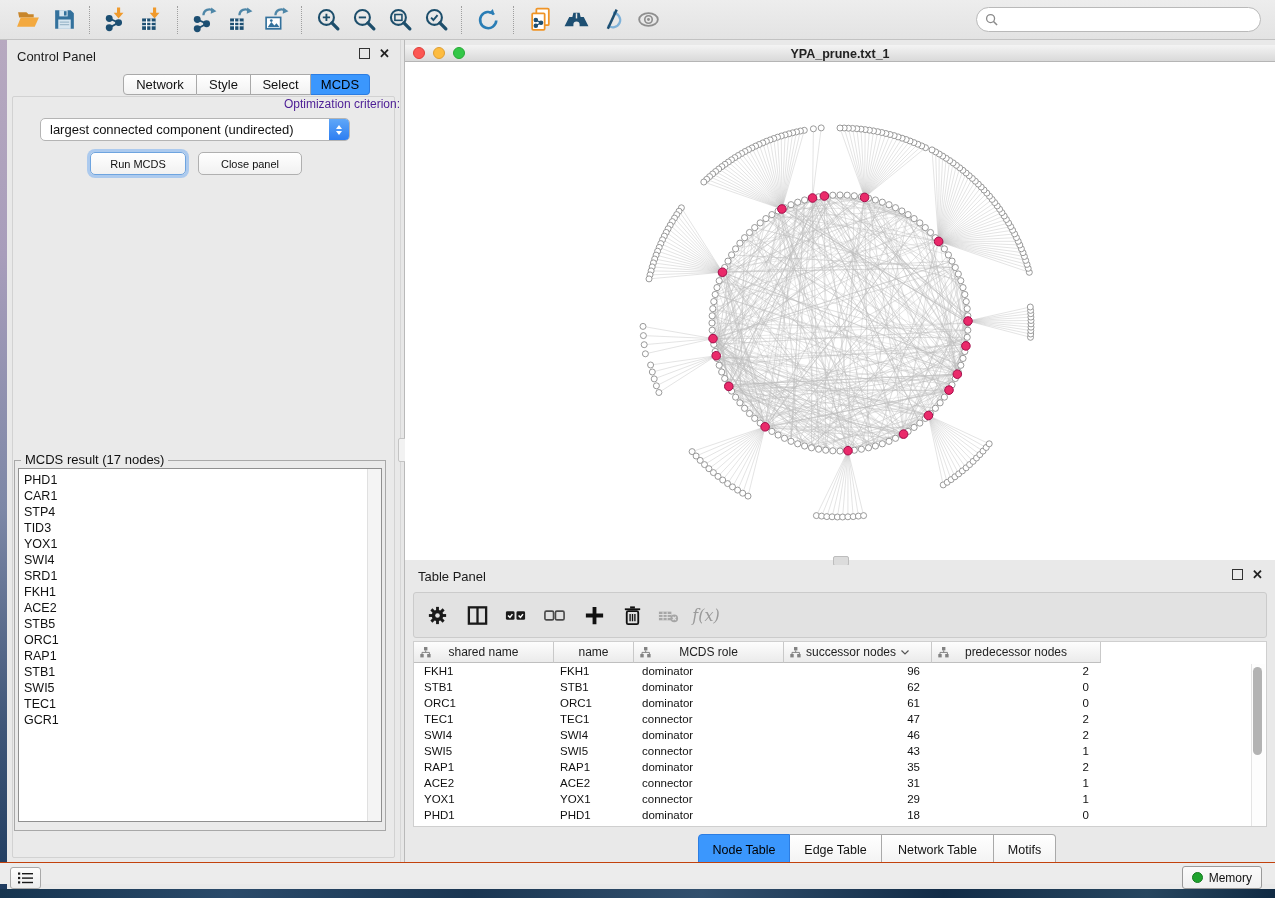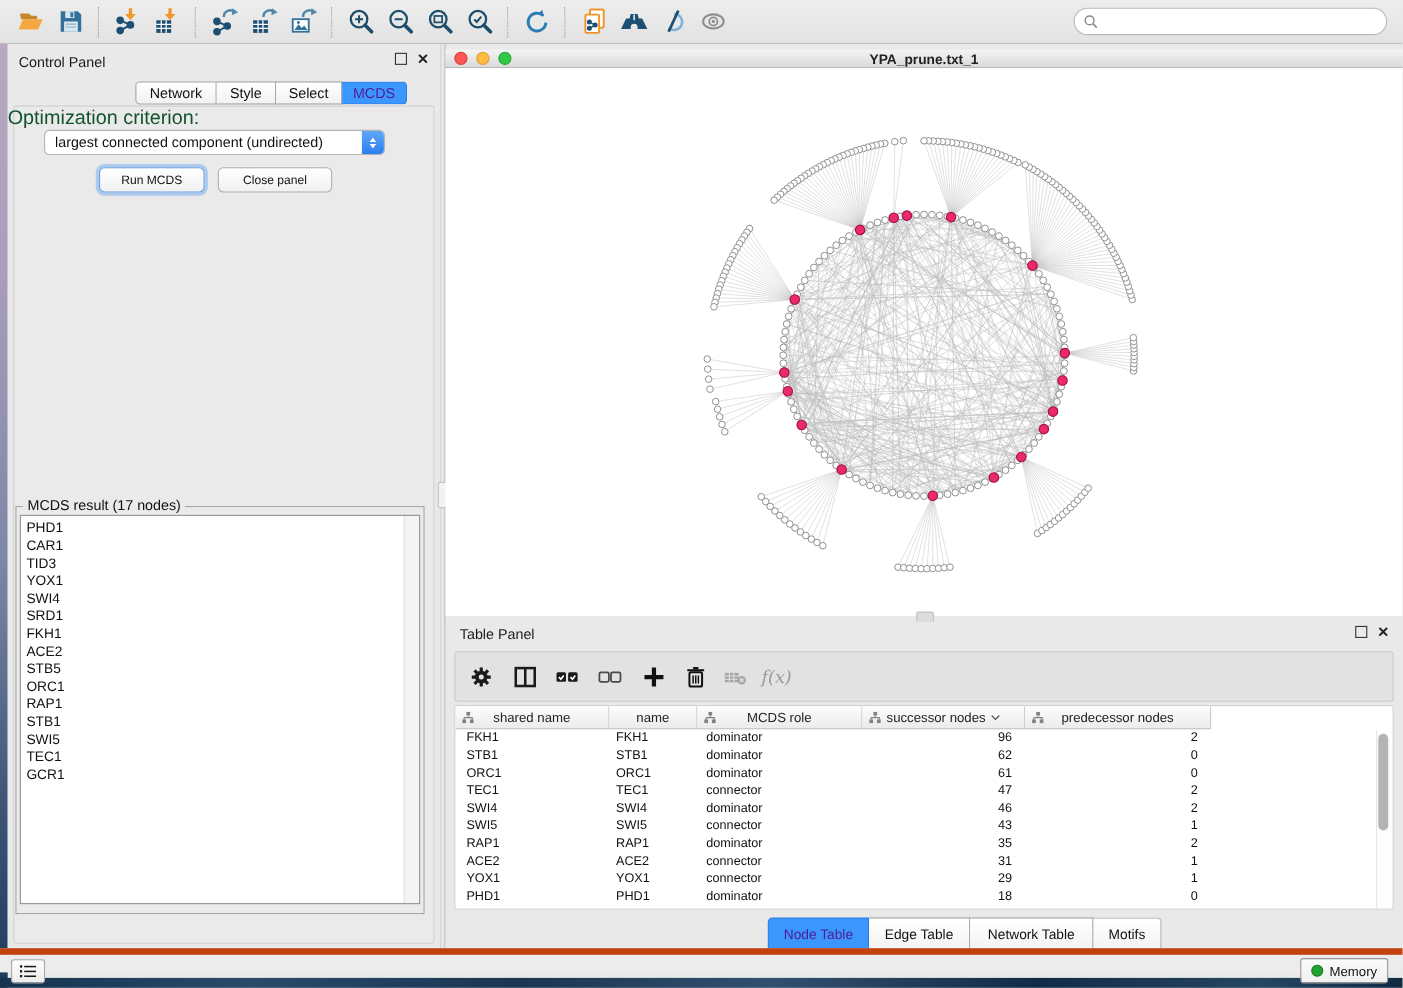--- a/index.html
+++ b/index.html
@@ -26,23 +26,23 @@
   .win-btns{display:flex;gap:9px;align-items:center;}
   #cp-btns{right:10px;top:8px;}
   .wfloat{width:9px;height:9px;border:1.5px solid #333;display:inline-block;}
   .wclose{font-size:13px;font-weight:bold;color:#222;line-height:11px;}
   .tabs-row{display:flex;margin-left:45px;}
   #cp-tabs{left:71px;top:34px;height:21px;}
   .tab{font-size:13px;color:#111;background:linear-gradient(#ffffff,#f2f2f2);border:1px solid #a9a9a9;
     border-left-width:0;display:flex;align-items:center;justify-content:center;box-sizing:border-box;}
   .tab:first-child{border-left-width:1px;border-radius:4px 0 0 4px;}
   .tab:last-child{border-radius:0 4px 4px 0;}
-  .tab.sel{background:#3b97fd;border-color:#2c7de2;color:#4c1d95;}
+  .tab.sel{background:#3b97fd;border-color:#2c7de2;color:#000000;}
   #cp-content{left:5px;top:56px;width:381px;height:760px;border:1px solid #d2d2d2;border-radius:2px;background:#eaeaea;}
-  #opt-label{top:57px;width:100%;text-align:left;font-size:18px;color:#14532d;}
+  #opt-label{top:57px;width:100%;text-align:right;font-size:12px;color:#4c1d95;}
   #criterion-select{left:33px;top:78px;width:310px;height:23px;background:#fff;border:1px solid #b4b4b4;
     border-radius:5px;display:flex;align-items:center;box-sizing:border-box;font-size:13px;color:#111;}
   #criterion-select .val{flex:1;padding-left:9px;white-space:nowrap;}
   #criterion-select .cap{width:20px;height:21px;background:linear-gradient(#5fa7f8,#2d7ef2);border-radius:0 4px 4px 0;
     display:flex;flex-direction:column;align-items:center;justify-content:center;gap:2px;}
   .chv{width:0;height:0;border-left:3.5px solid transparent;border-right:3.5px solid transparent;}
   .chv.up{border-bottom:4px solid #fff;} .chv.dn{border-top:4px solid #fff;}
   .btn{background:linear-gradient(#ffffff,#f1f1f1);border:1px solid #b0b0b0;border-radius:5px;
     font-size:11px;color:#111;display:flex;align-items:center;justify-content:center;box-sizing:border-box;}
   #run-btn{left:83px;top:112px;width:96px;height:23px;border-color:#6ea4df;box-shadow:0 0 0 3px rgba(120,175,240,.55);}
@@ -85,21 +85,21 @@
   .hcell .ticon{position:absolute;left:6px;top:5px;}
   .trow{display:flex;height:16px;align-items:center;}
   .tcell{font-size:11.5px;color:#111;box-sizing:border-box;overflow:hidden;white-space:nowrap;}
   .tcell.c0{padding-left:10px;}.tcell.c1{padding-left:6px;}.tcell.c2{padding-left:8px;}
   .tcell.c3{text-align:right;padding-right:12px;}.tcell.c4{text-align:right;padding-right:12px;}
   #tbl-scroll{right:1px;top:22px;width:13px;height:162px;background:#fdfdfd;border-left:1px solid #e4e4e4;}
   #tbl-thumb{left:1px;top:3px;width:9px;height:88px;background:#b3b3b3;border-radius:5px;}
   #tp-tabs{left:248px;top:269px;height:32px;}
   #tp-tabs .tab{font-size:12.5px;}
   
-  #status-bar{left:0;top:862px;width:1275px;height:22px;background:#ececec;border-top:6px solid #c2410c;box-sizing:border-box;}
+  #status-bar{left:0;top:862px;width:1275px;height:22px;background:#ececec;border-top:1px solid #c2410c;box-sizing:border-box;}
   #list-btn{left:10px;top:4px;width:29px;height:20px;background:linear-gradient(#fdfdfd,#ededed);
     border:1px solid #a9a9a9;border-radius:3px;display:flex;align-items:center;justify-content:center;}
   #memory-btn{right:13px;top:3px;height:21px;padding:0 9px;background:linear-gradient(#fbfbfb,#f0f0f0);
     border:1px solid #9a9a9a;border-radius:3px;display:flex;align-items:center;gap:6px;font-size:12px;color:#111;}
   #mem-dot{width:11px;height:11px;border-radius:50%;background:#1fa32e;border:1px solid #157a20;box-sizing:border-box;}
 </style>
 </head>
 <body>
 
 <div id="toolbar" class="abs">
@@ -269,20 +269,21 @@
       </span>
   </div>
   <div id="run-btn" class="abs btn">Run MCDS</div>
   <div id="closepanel-btn" class="abs btn">Close panel</div>
   <div id="mcds-fieldset" class="abs">
     <div id="mcds-legend" class="abs">MCDS result (17 nodes)</div>
     <div id="mcds-list" class="abs">
       <div id="mcds-items">
           <div class="mcds-item">PHD1</div>
           <div class="mcds-item">CAR1</div>
+          <div class="mcds-item">STP4</div>
           <div class="mcds-item">TID3</div>
           <div class="mcds-item">YOX1</div>
           <div class="mcds-item">SWI4</div>
           <div class="mcds-item">SRD1</div>
           <div class="mcds-item">FKH1</div>
           <div class="mcds-item">ACE2</div>
           <div class="mcds-item">STB5</div>
           <div class="mcds-item">ORC1</div>
           <div class="mcds-item">RAP1</div>
           <div class="mcds-item">STB1</div>

